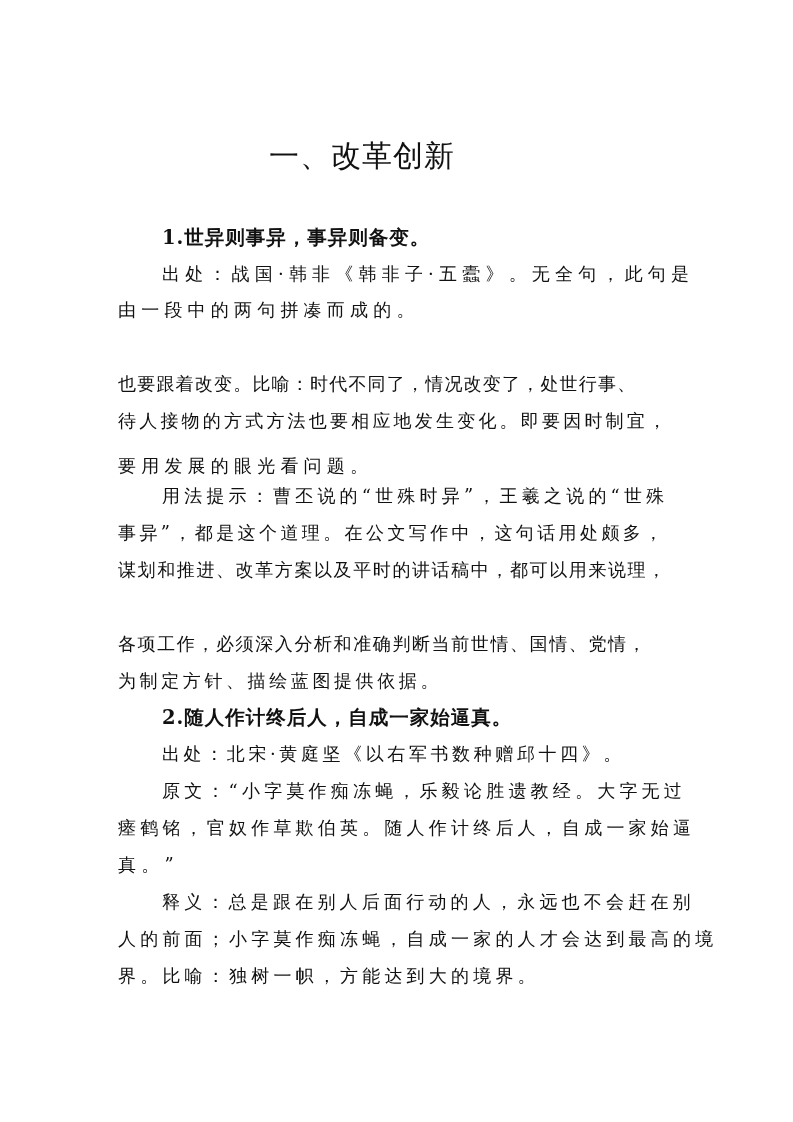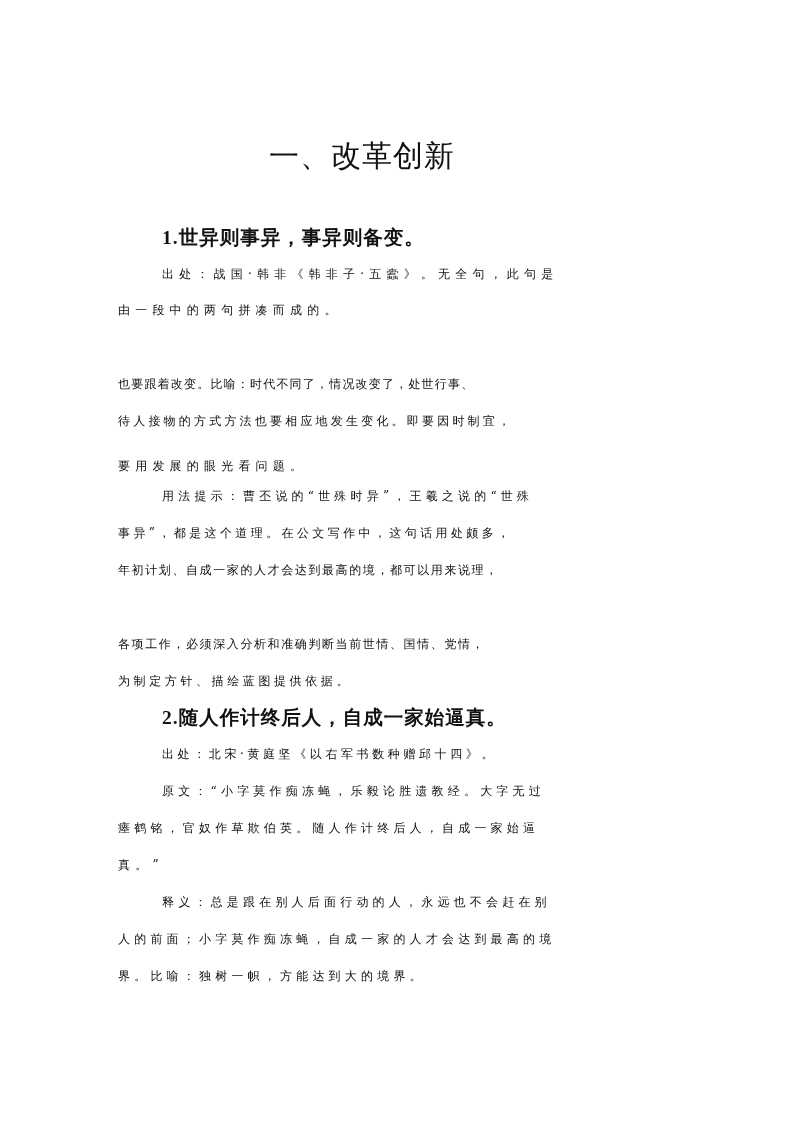--- a/index.html
+++ b/index.html
@@ -1,44 +1,44 @@
 <!DOCTYPE html>
 <html><head>
 <meta charset="utf-8">
 <style>
   html, body { margin: 0; padding: 0; background: #ffffff; }
   body { width: 793px; height: 1122px; position: relative; overflow: hidden;
          font-family: "DejaVu Serif", "Liberation Serif", serif; color: #111; }
   .page { position: absolute; left: 0; top: 0; width: 793px; height: 1122px; background: #fff; }
   .title { position: absolute; left: 0; width: 724px; top: 136px; text-align: center;
            font-size: 30px; line-height: 40px; font-weight: normal; letter-spacing: 1px; }
-  .line { position: absolute; left: 118px; width: 560px; font-size: 12px; line-height: 24px;
+  .line { position: absolute; left: 118px; width: 560px; font-size: 18px; line-height: 24px;
           white-space: nowrap; letter-spacing: 5.2px; }
   .indent { left: 162px; width: 516px; }
-  .heading { font-weight: bold; letter-spacing: 1px; font-size: 19.5px; font-family: Liberation Serif, serif; }
+  .heading { font-weight: bold; letter-spacing: 1px; font-size: 19.5px; }
   .tight { letter-spacing: 1.2px; }
 </style>
 </head>
 <body>
 
 <div class="page">
   <h1 class="title" style="margin:0">一、改革创新</h1>
 
   <div class="line indent heading" style="top:226px">1.世异则事异，事异则备变。</div>
 
   <div class="line indent" style="top:262px">出处：战国·韩非《韩非子·五蠹》。无全句，此句是</div>
   <div class="line" style="top:298px">由一段中的两句拼凑而成的。</div>
 
   <div class="line tight" style="top:372px">也要跟着改变。比喻：时代不同了，情况改变了，处世行事、</div>
   <div class="line" style="top:409px;letter-spacing:3.2px">待人接物的方式方法也要相应地发生变化。即要因时制宜，</div>
   <div class="line" style="top:454px">要用发展的眼光看问题。</div>
 
   <div class="line indent" style="top:484px;letter-spacing:4.2px">用法提示：曹丕说的“世殊时异”，王羲之说的“世殊</div>
   <div class="line" style="top:521px;letter-spacing:3.4px">事异”，都是这个道理。在公文写作中，这句话用处颇多，</div>
-  <div class="line tight" style="top:558px;letter-spacing:1.6px">年初计划、自成一家的人才会达到最高的境，都可以用来说理，</div>
+  <div class="line tight" style="top:558px;letter-spacing:1.6px">谋划和推进、改革方案以及平时的讲话稿中，都可以用来说理，</div>
   <div class="line tight" style="top:632px;letter-spacing:1.6px">各项工作，必须深入分析和准确判断当前世情、国情、党情，</div>
   <div class="line" style="top:669px;letter-spacing:3.6px">为制定方针、描绘蓝图提供依据。</div>
 
   <div class="line indent heading" style="top:706px">2.随人作计终后人，自成一家始逼真。</div>
 
   <div class="line indent" style="top:742px;letter-spacing:3.6px">出处：北宋·黄庭坚《以右军书数种赠邱十四》。</div>
 
   <div class="line indent" style="top:779px;letter-spacing:4.2px">原文：“小字莫作痴冻蝇，乐毅论胜遗教经。大字无过</div>
   <div class="line" style="top:816px;letter-spacing:4.2px">瘗鹤铭，官奴作草欺伯英。随人作计终后人，自成一家始逼</div>
   <div class="line" style="top:853px">真。”</div>

